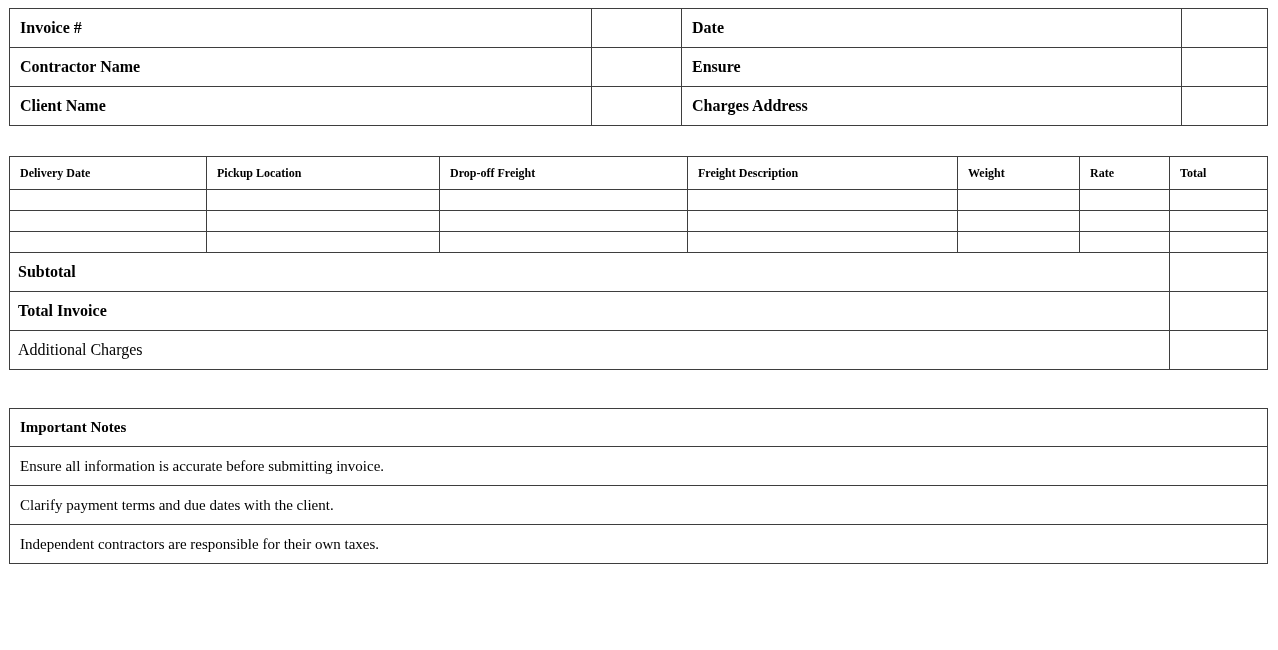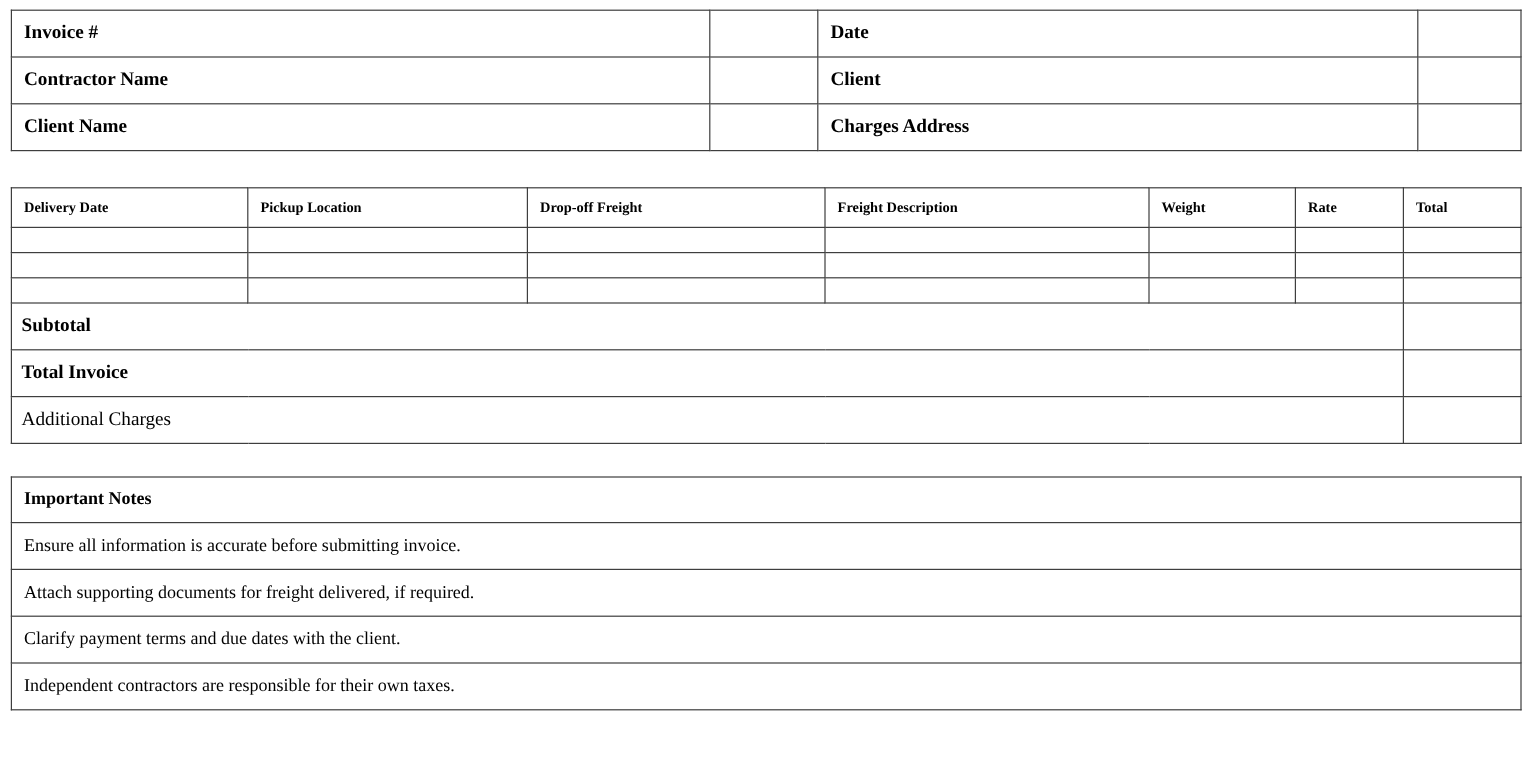--- a/index.html
+++ b/index.html
@@ -41,21 +41,21 @@
   }
   .items-tbl .item-row { height: 21px; }
   .items-tbl .summary-row { height: 39px; }
   .sum-lbl {
     font-size: 16px;
     text-align: left;
     padding: 0 8px;
   }
   .sum-lbl.bold { font-weight: bold; }
   
-  .notes-tbl { margin-top: 27px; }
+  .notes-tbl { margin-top: 38px; }
   .notes-tbl .title-row { height: 38px; }
   .notes-tbl .note-row { height: 39px; }
   .notes-title {
     font-weight: bold;
     font-size: 15px;
     padding: 0 10px;
   }
   .note {
     font-size: 15px;
     padding: 0 10px;
@@ -76,21 +76,21 @@
     <tbody>
         <tr>
       <td class="lbl">Invoice #</td>
       <td></td>
       <td class="lbl">Date</td>
       <td></td>
     </tr>
     <tr>
       <td class="lbl">Contractor Name</td>
       <td></td>
-      <td class="lbl">Client</td>
+      <td class="lbl">Ensure</td>
       <td></td>
     </tr>
     <tr>
       <td class="lbl">Client Name</td>
       <td></td>
       <td class="lbl">Charges Address</td>
       <td></td>
     </tr>
   </tbody>
     </table>
@@ -162,23 +162,20 @@
         <col style="width:1258px">
       </colgroup>
     <tbody>
         <tr class="title-row">
       <td class="notes-title">Important Notes</td>
     </tr>
     <tr class="note-row">
       <td class="note">Ensure all information is accurate before submitting invoice.</td>
     </tr>
     <tr class="note-row">
-      <td class="note">Attach supporting documents for freight delivered, if required.</td>
-    </tr>
-    <tr class="note-row">
       <td class="note">Clarify payment terms and due dates with the client.</td>
     </tr>
     <tr class="note-row">
       <td class="note">Independent contractors are responsible for their own taxes.</td>
     </tr>
   </tbody>
     </table>
 
 </div>
 

